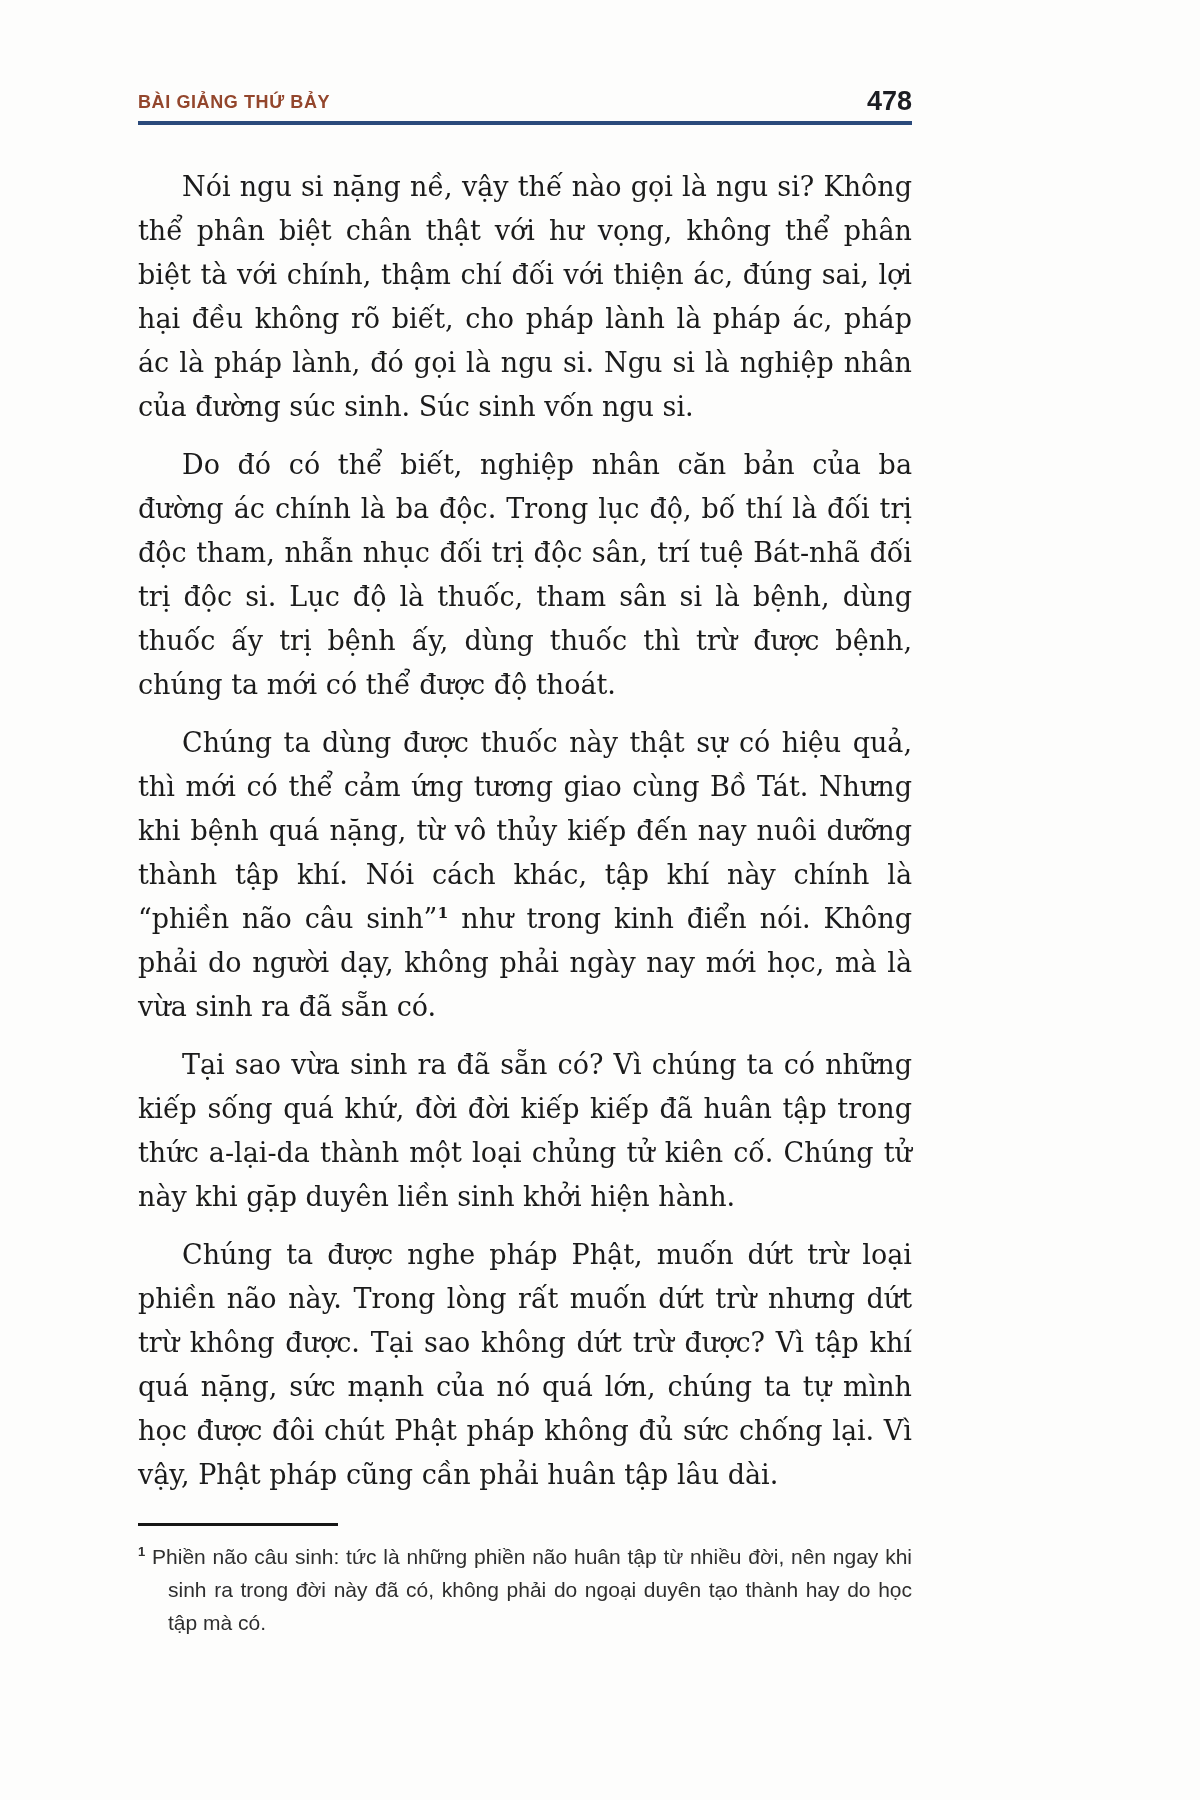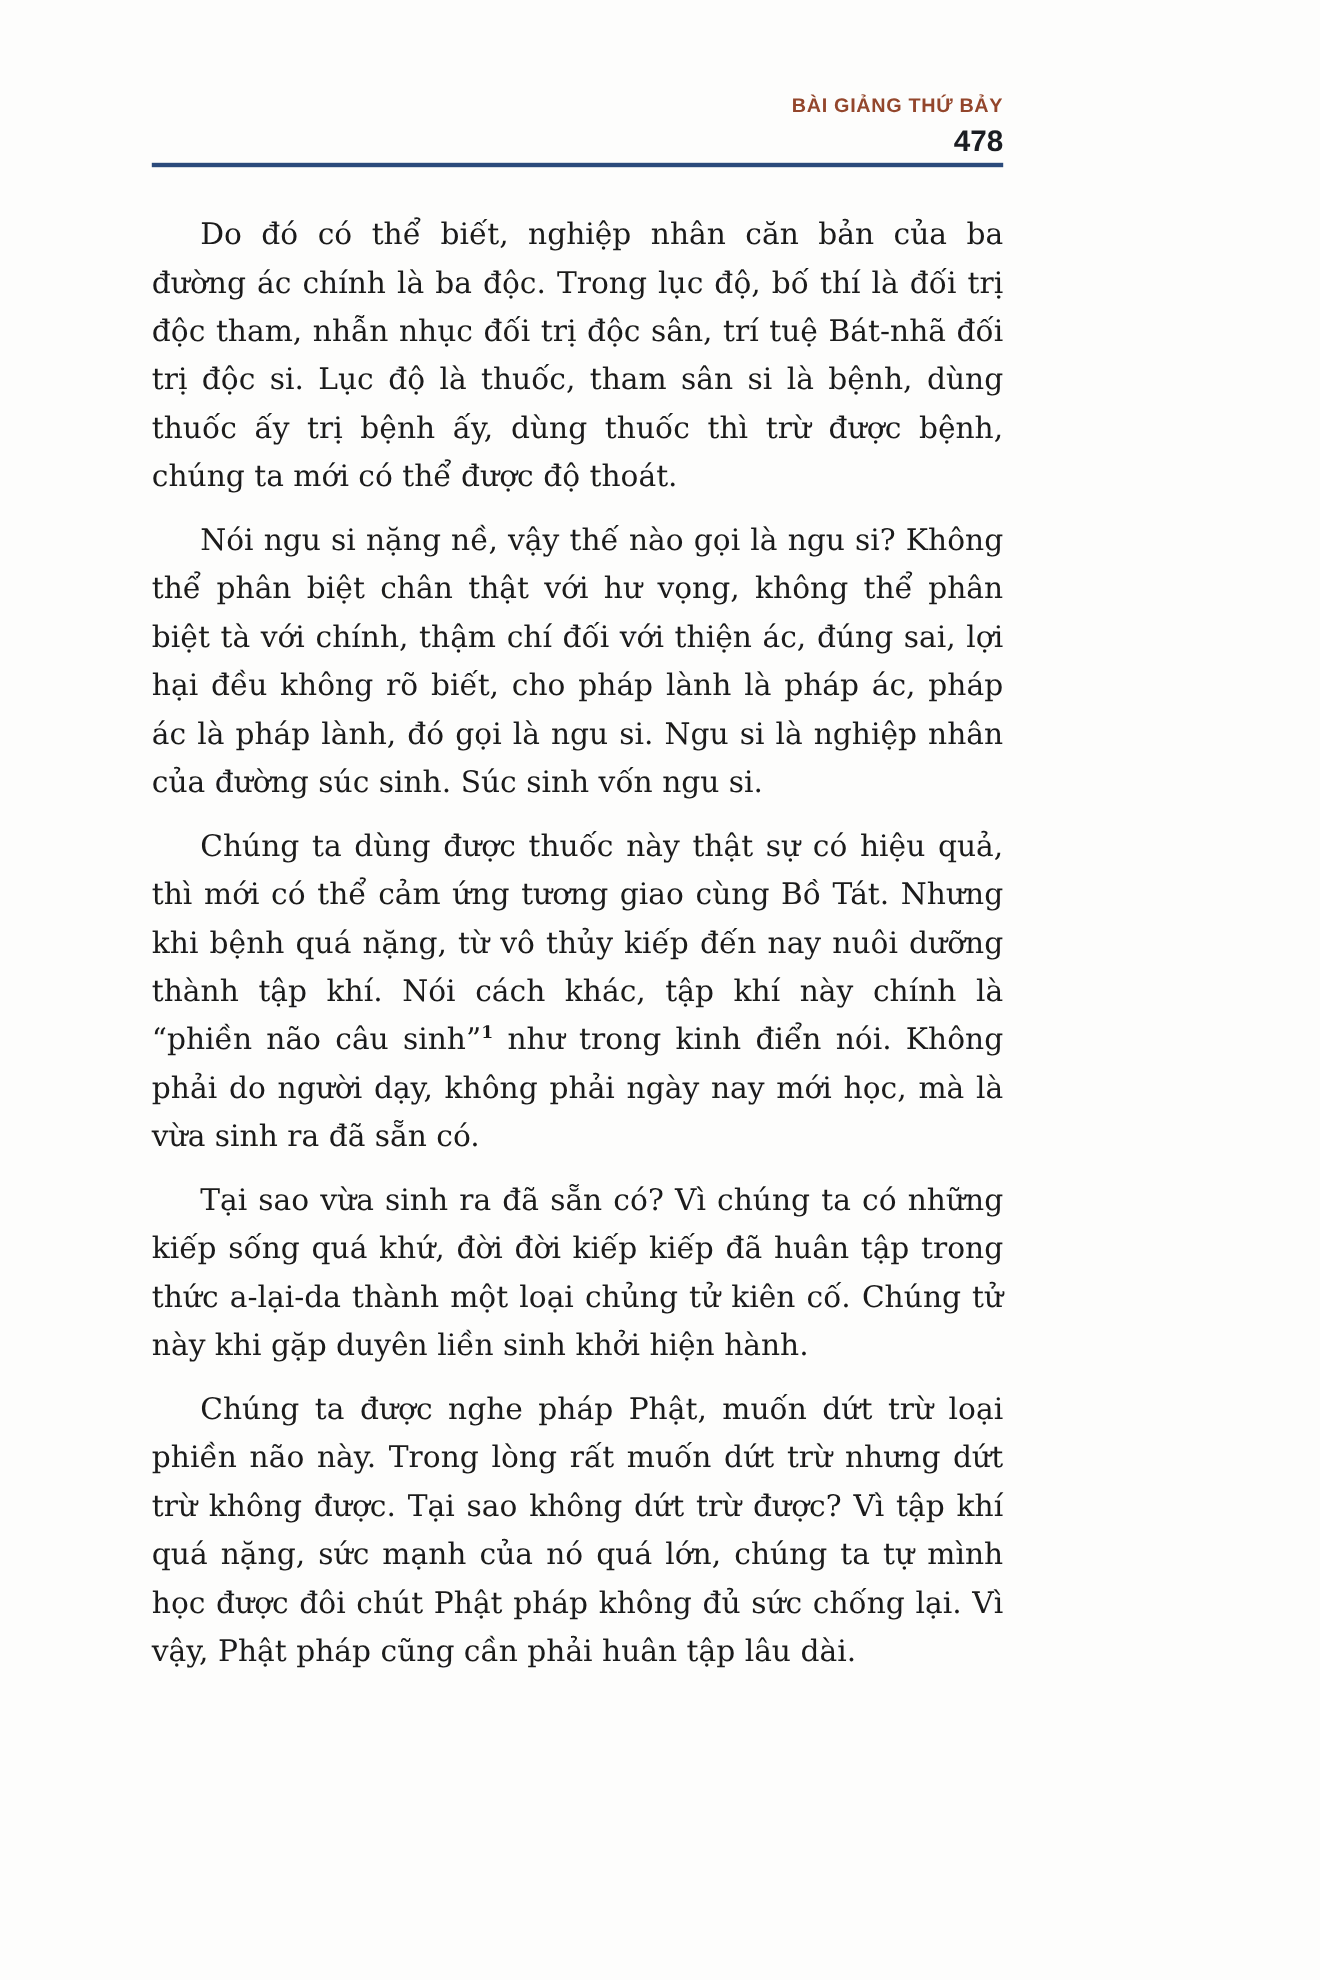--- a/index.html
+++ b/index.html
@@ -23,21 +23,20 @@
     left: 138px;
     top: 86px;
     width: 774px;
   }
 
   
   .header-row {
     display: flex;
     justify-content: space-between;
     align-items: flex-end;
-    flex-direction: column;
   }
 
   .running-title {
     font-family: "Liberation Sans", sans-serif;
     font-weight: bold;
     font-size: 18px;
     letter-spacing: 0.6px;
     color: #93462c;
     padding-bottom: 6px;
   }
@@ -114,22 +113,26 @@
 
     <header class="page-header">
       <div class="header-row">
         <span class="running-title">BÀI GIẢNG THỨ BẢY</span>
         <span class="page-number">478</span>
       </div>
       <div class="header-rule"></div>
     </header>
 
     <main class="body-text">
+        <p class="para">Nói ngu si nặng nề, vậy thế nào gọi là ngu si? Không thể phân biệt chân thật với hư vọng, không thể phân biệt tà với chính, thậm chí đối với thiện ác, đúng sai, lợi hại đều không rõ biết, cho pháp lành là pháp ác, pháp ác là pháp lành, đó gọi là ngu si. Ngu si là nghiệp nhân của đường súc sinh. Súc sinh vốn ngu si.</p>
         <p class="para">Do đó có thể biết, nghiệp nhân căn bản của ba đường ác chính là ba độc. Trong lục độ, bố thí là đối trị độc tham, nhẫn nhục đối trị độc sân, trí tuệ Bát-nhã đối trị độc si. Lục độ là thuốc, tham sân si là bệnh, dùng thuốc ấy trị bệnh ấy, dùng thuốc thì trừ được bệnh, chúng ta mới có thể được độ thoát.</p>
-        <p class="para">Nói ngu si nặng nề, vậy thế nào gọi là ngu si? Không thể phân biệt chân thật với hư vọng, không thể phân biệt tà với chính, thậm chí đối với thiện ác, đúng sai, lợi hại đều không rõ biết, cho pháp lành là pháp ác, pháp ác là pháp lành, đó gọi là ngu si. Ngu si là nghiệp nhân của đường súc sinh. Súc sinh vốn ngu si.</p>
         <p class="para">Chúng ta dùng được thuốc này thật sự có hiệu quả, thì mới có thể cảm ứng tương giao cùng Bồ Tát. Nhưng khi bệnh quá nặng, từ vô thủy kiếp đến nay nuôi dưỡng thành tập khí. Nói cách khác, tập khí này chính là “phiền não câu sinh”<sup class="fn-ref">1</sup> như trong kinh điển nói. Không phải do người dạy, không phải ngày nay mới học, mà là vừa sinh ra đã sẵn có.</p>
         <p class="para">Tại sao vừa sinh ra đã sẵn có? Vì chúng ta có những kiếp sống quá khứ, đời đời kiếp kiếp đã huân tập trong thức a-lại-da thành một loại chủng tử kiên cố. Chúng tử này khi gặp duyên liền sinh khởi hiện hành.</p>
         <p class="para">Chúng ta được nghe pháp Phật, muốn dứt trừ loại phiền não này. Trong lòng rất muốn dứt trừ nhưng dứt trừ không được. Tại sao không dứt trừ được? Vì tập khí quá nặng, sức mạnh của nó quá lớn, chúng ta tự mình học được đôi chút Phật pháp không đủ sức chống lại. Vì vậy, Phật pháp cũng cần phải huân tập lâu dài.</p>
       </main>
 
+    <footer class="footnote">
+      <div class="fn-rule"></div>
+      <p class="fn-text"><sup class="fn-marker">1</sup> <span>Phiền não câu sinh: tức là những phiền não huân tập từ nhiều đời, nên ngay khi sinh ra trong đời này đã có, không phải do ngoại duyên tạo thành hay do học tập mà có.</span></p>
+    </footer>
 
   </div>
 </div>
 
 </body></html>

